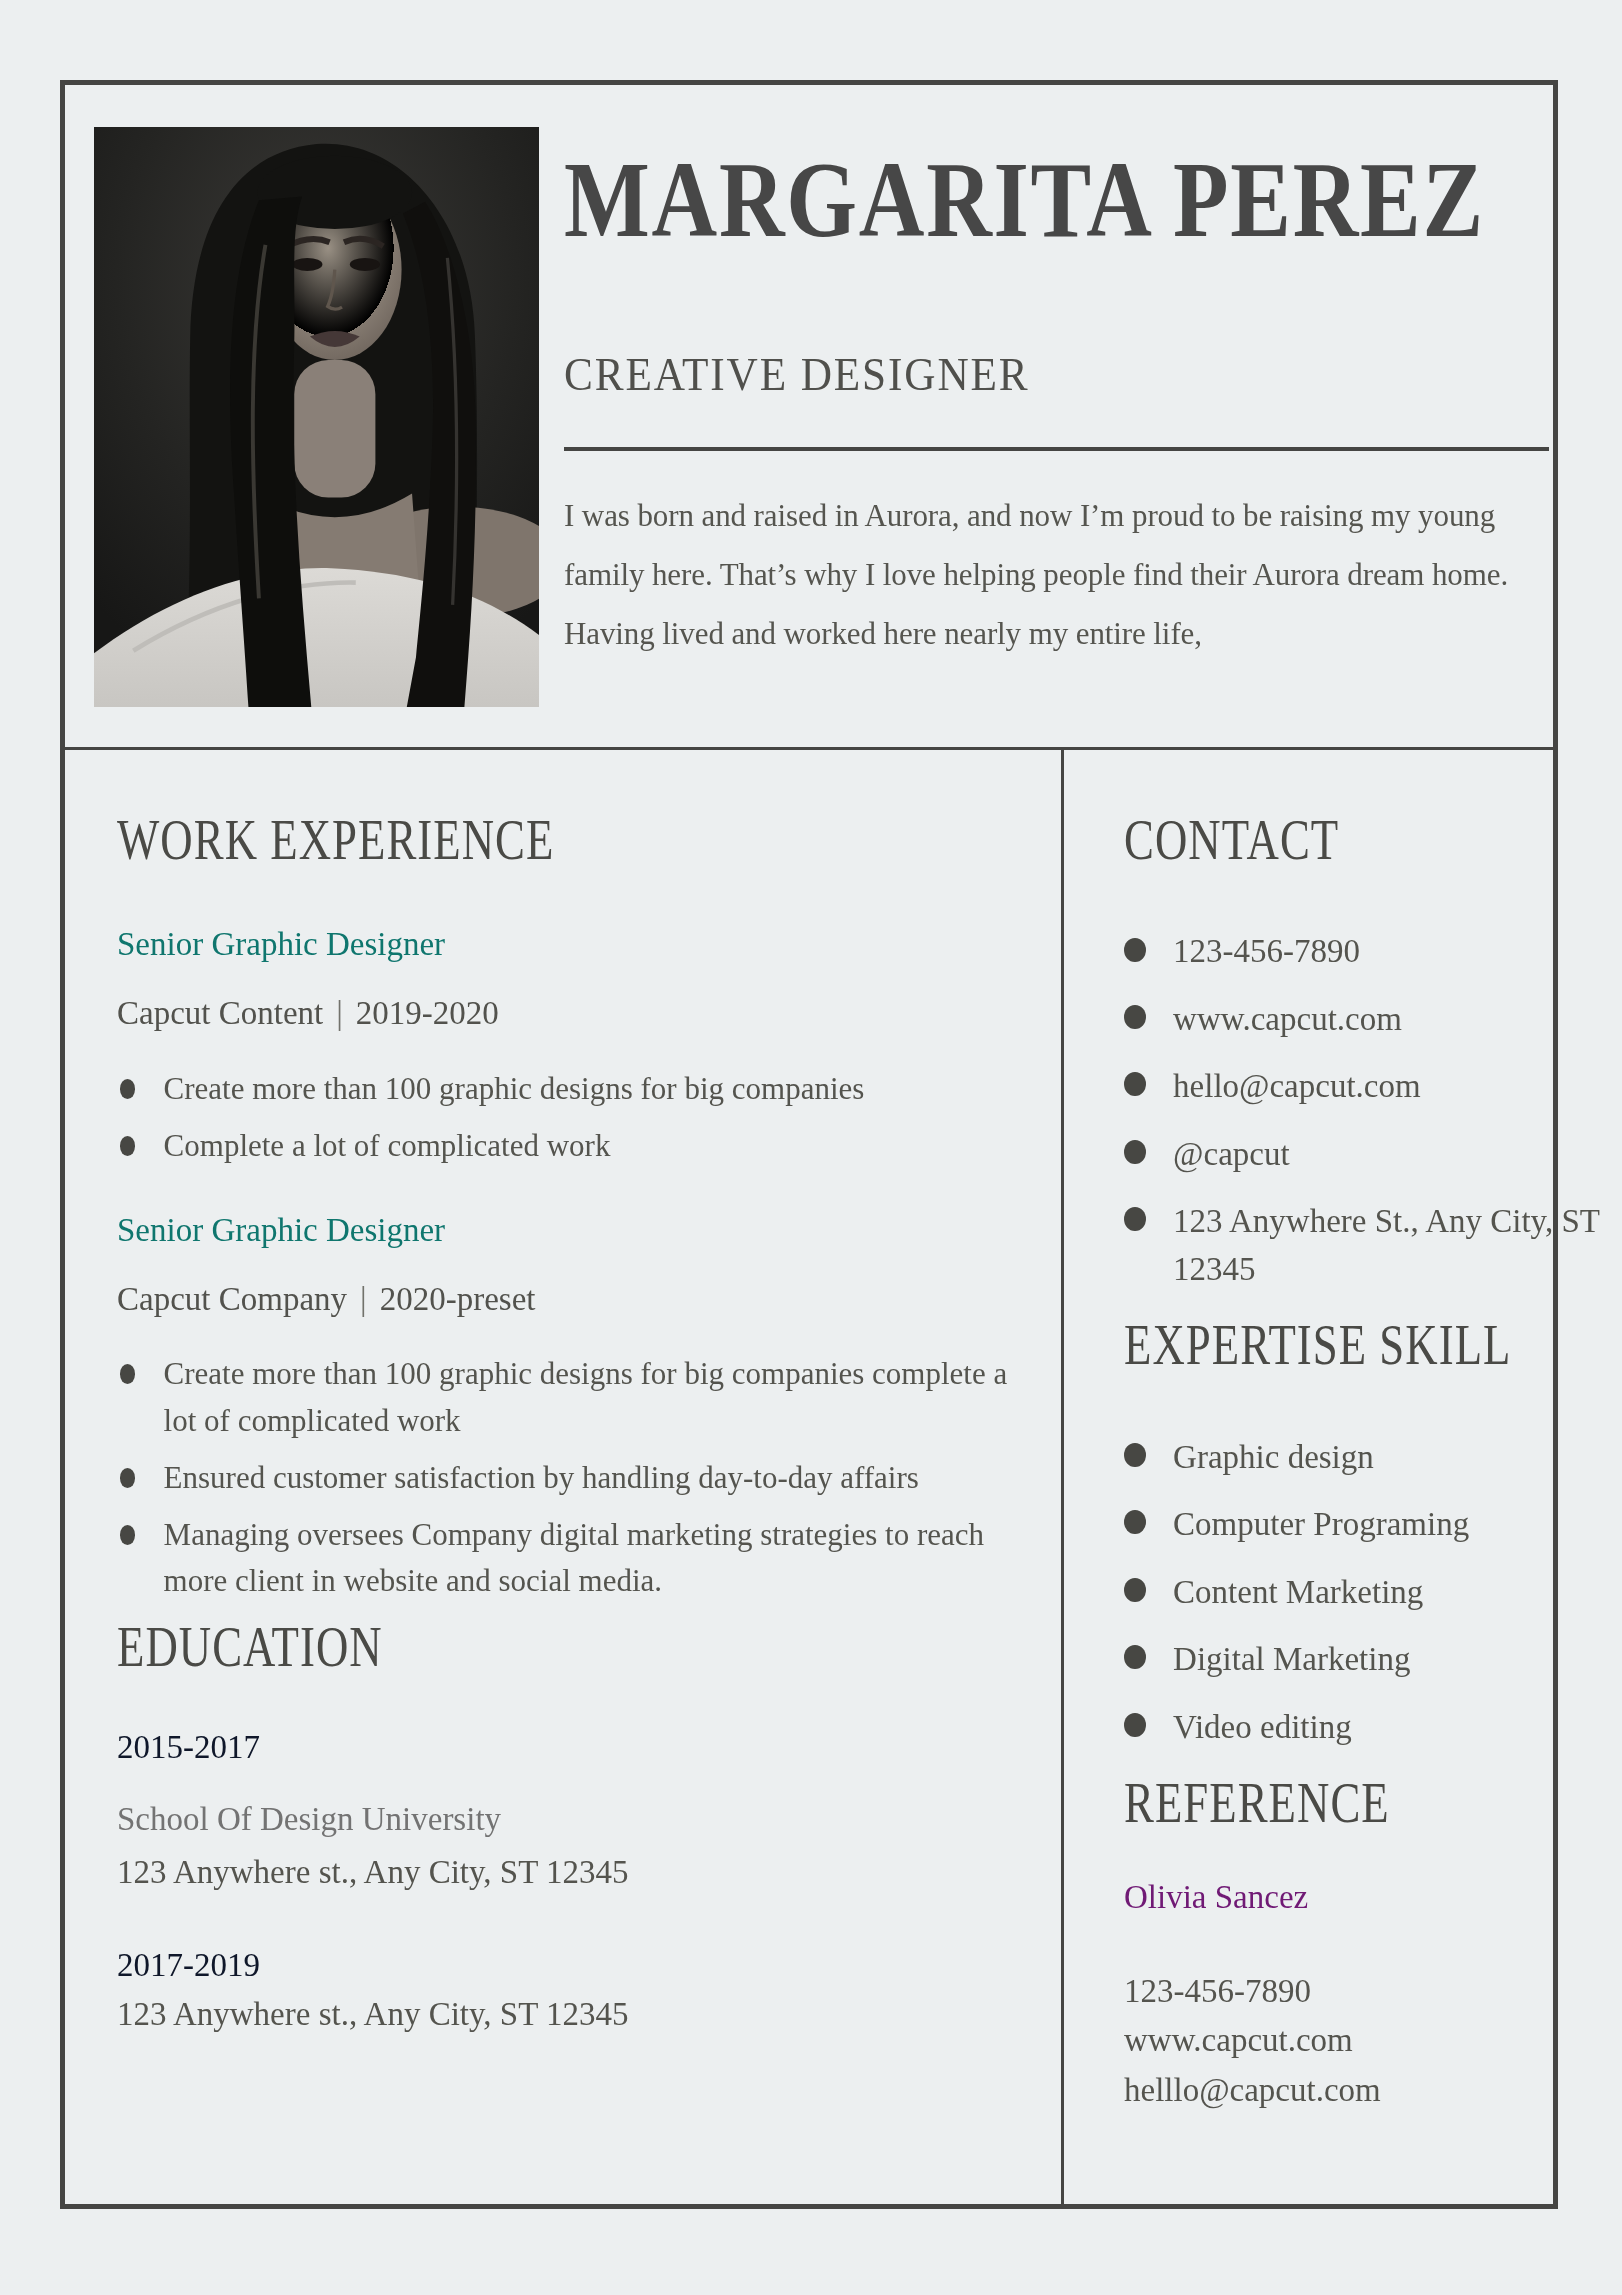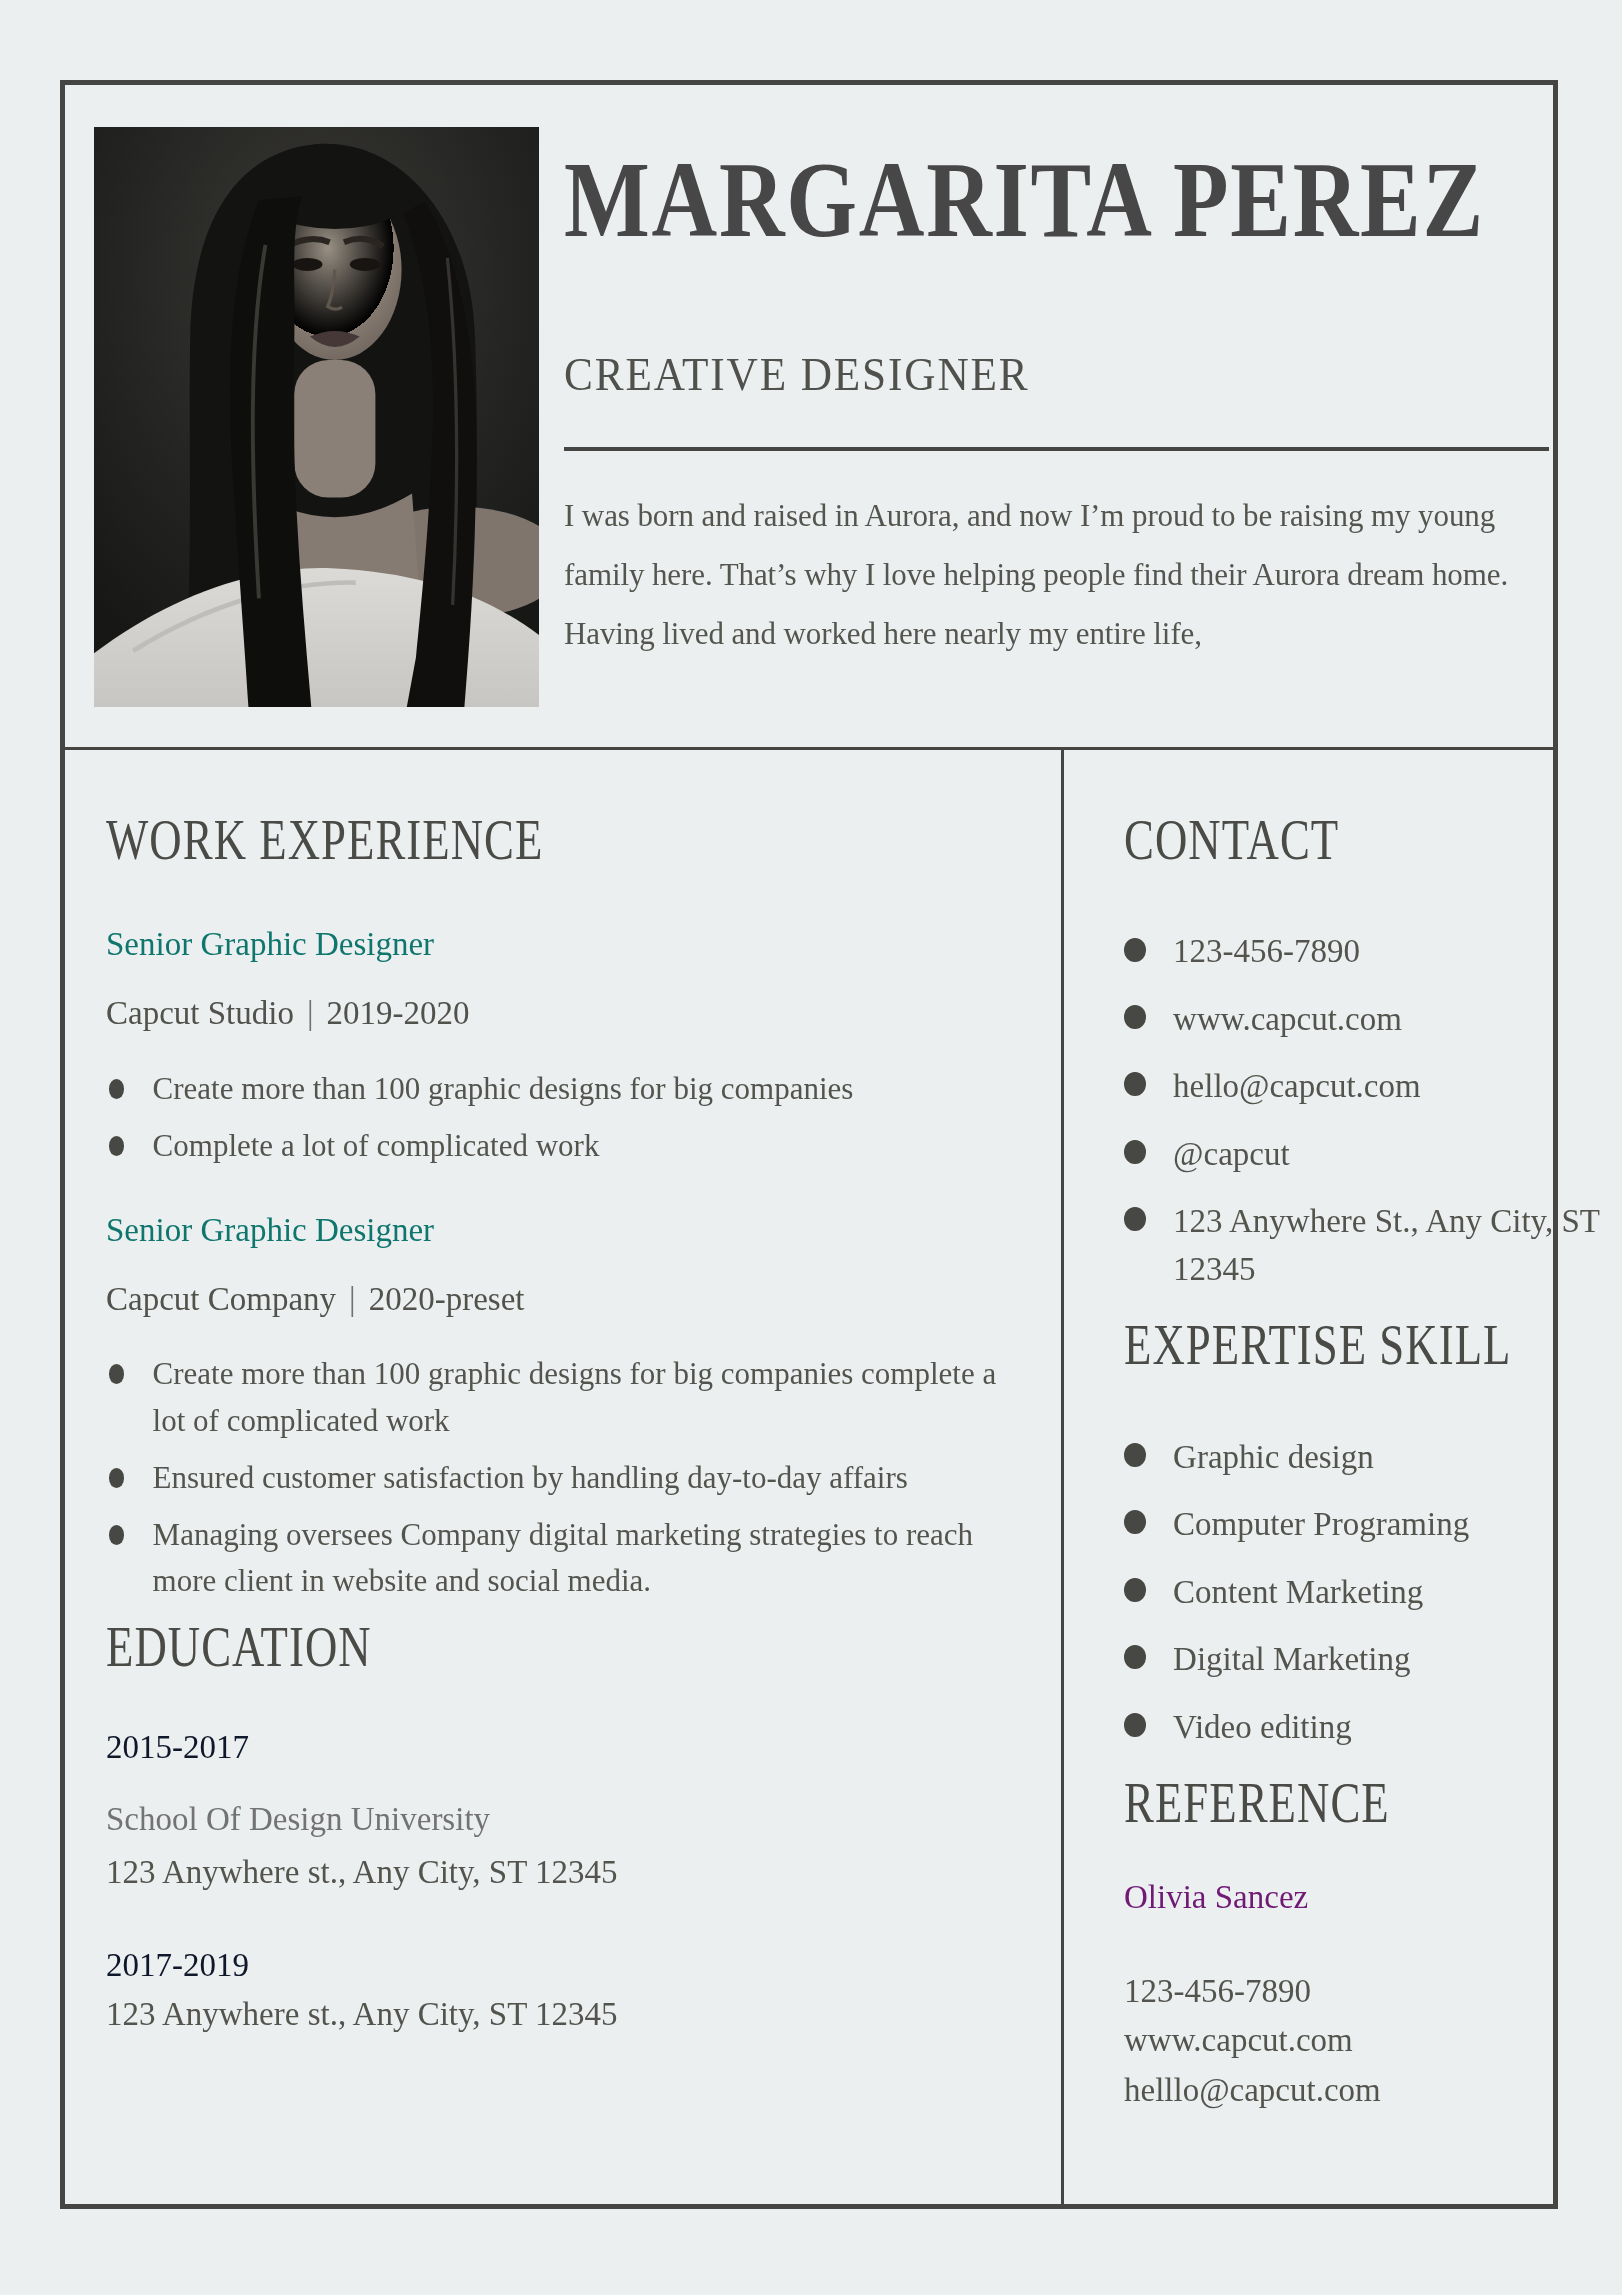--- a/index.html
+++ b/index.html
@@ -31,21 +31,21 @@
     margin-top:36px;width:962px;font-size:31px;line-height:1.9;
     letter-spacing:-0.1px;color:#55554f;
   }
   
   .columns{
     position:absolute;left:0;top:662px;width:100%;height:1458px;
     border-top:3.9px solid #454543;box-sizing:border-box;display:flex;
   }
   .col-left{
     width:999px;flex:none;border-right:3.9px solid #454543;box-sizing:border-box;
-    padding:58px 43px 26px 41px;
+    padding:58px 43px 26px 52px;
   }
   .col-right{flex:1;box-sizing:border-box;padding:58px 22px 22px 60px;}
   h2.section{
     margin:0;font-size:56px;font-weight:400;line-height:1.15;letter-spacing:1.3px;color:#4a4a46;
     transform:scaleX(.8);transform-origin:0 50%;white-space:nowrap;
   }
   
   .job{margin:0;}
   .job-title{margin-top:46px;font-size:33px;line-height:1.3;color:#0f766e;}
   .job.first .job-title{margin-top:51px;}
@@ -141,21 +141,21 @@
     </div>
 
     <div class="columns">
 
       <div class="col-left">
         <h2 class="section">WORK EXPERIENCE</h2>
 
         <div class="job first">
           <div class="job-title">Senior Graphic Designer</div>
           <div class="company-line">
-            <span>Capcut Studio</span><span class="sep">|</span><span>2019-2020</span>
+            <span>Capcut Content</span><span class="sep">|</span><span>2019-2020</span>
           </div>
           <ul class="dotlist">
             <li>
                 <span class="dot"></span>
                 <span>Create more than 100 graphic designs for big companies</span>
               </li>
             <li>
                 <span class="dot"></span>
                 <span>Complete a lot of complicated work</span>
               </li>

